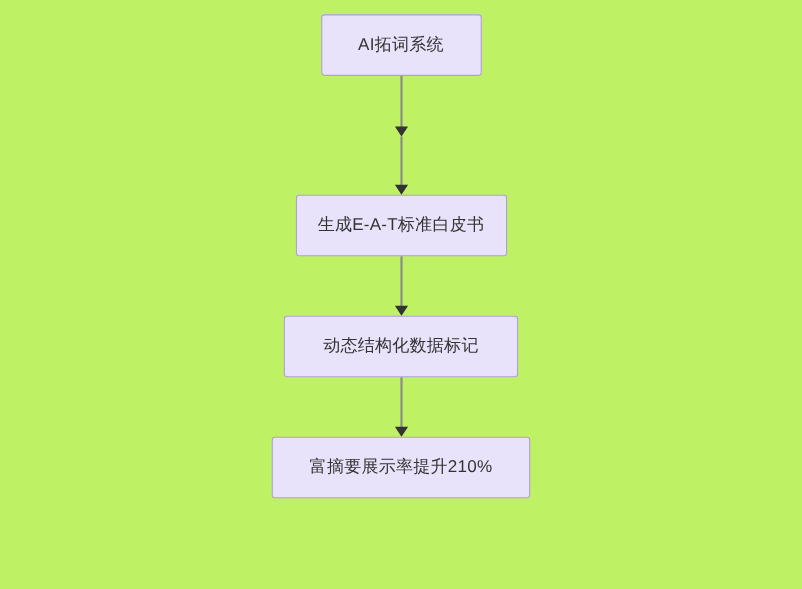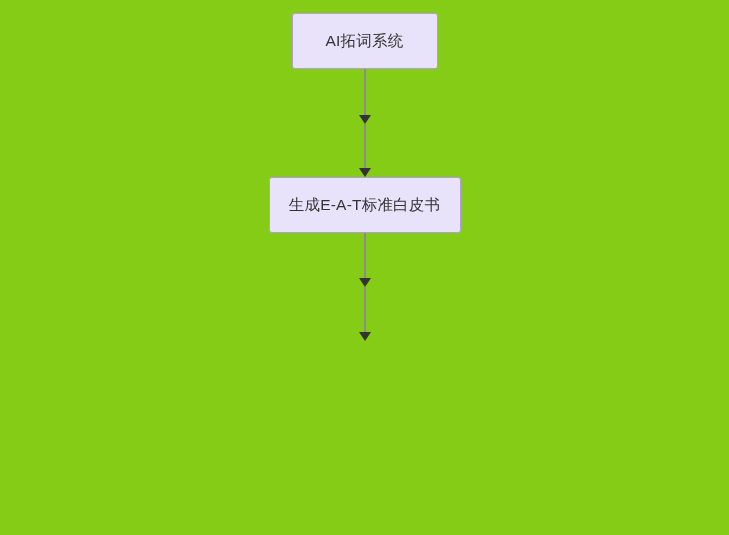--- a/index.html
+++ b/index.html
@@ -11,21 +11,21 @@
     height: 535px;
     background: #f8f8f8;
     font-family: "Liberation Sans", "DejaVu Sans", sans-serif;
     overflow: hidden;
   }
 
   #flow-canvas {
     position: relative;
     width: 729px;
     height: 535px;
-    background: #84cc16;
+    background: #bef264;
   }
 
   .flow-chain {
     position: absolute;
     left: 0;
     top: 0;
     width: 729px;
     height: 535px;
     display: flex;
     flex-direction: column;
@@ -119,21 +119,27 @@
 
     <div class="node node-3">
       <span class="node-label">生成E-A-T标准白皮书</span>
     </div>
 
     <div class="connector gap-3">
       <div class="connector-line"></div>
       <div class="connector-head"></div>
     </div>
 
+    <div class="node node-4">
+      <span class="node-label">动态结构化数据标记</span>
+    </div>
 
     <div class="connector gap-4">
       <div class="connector-line"></div>
       <div class="connector-head"></div>
     </div>
 
+    <div class="node node-5">
+      <span class="node-label">富摘要展示率提升210%</span>
+    </div>
 
   </div>
 </div>
 
 </body></html>

